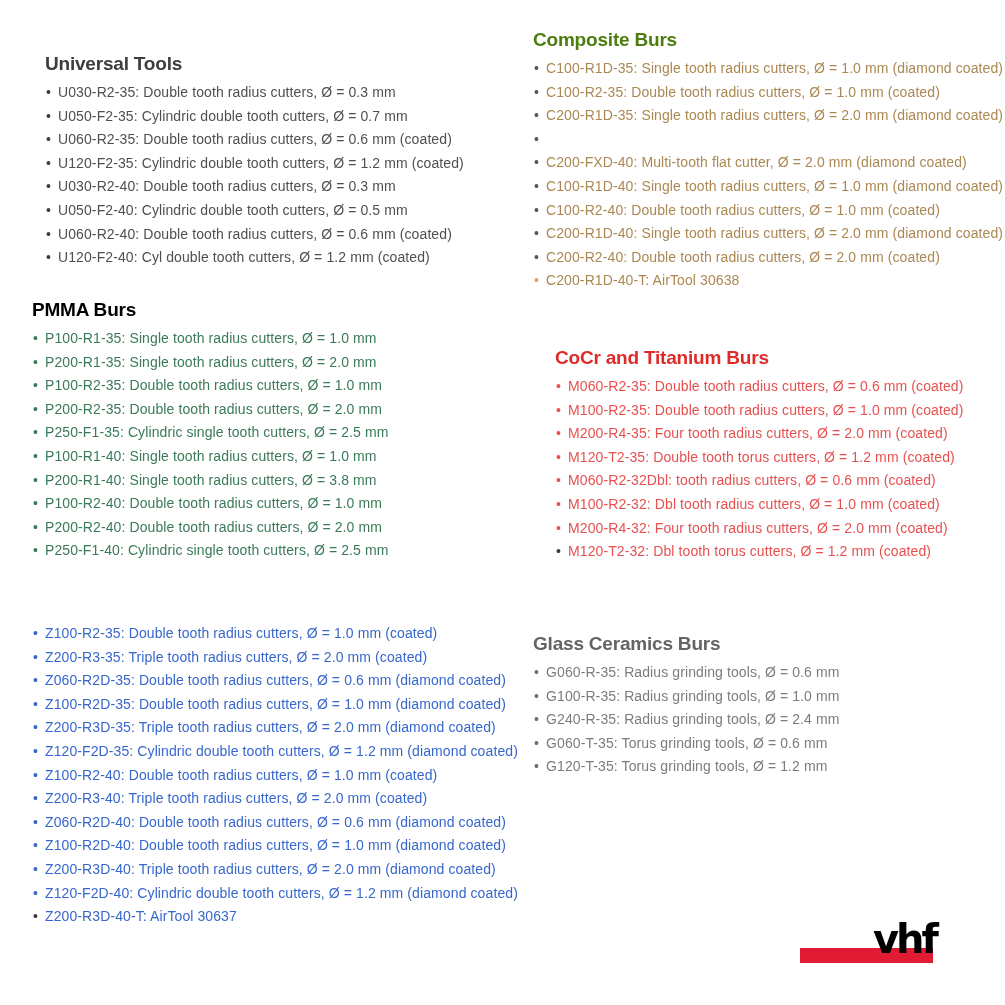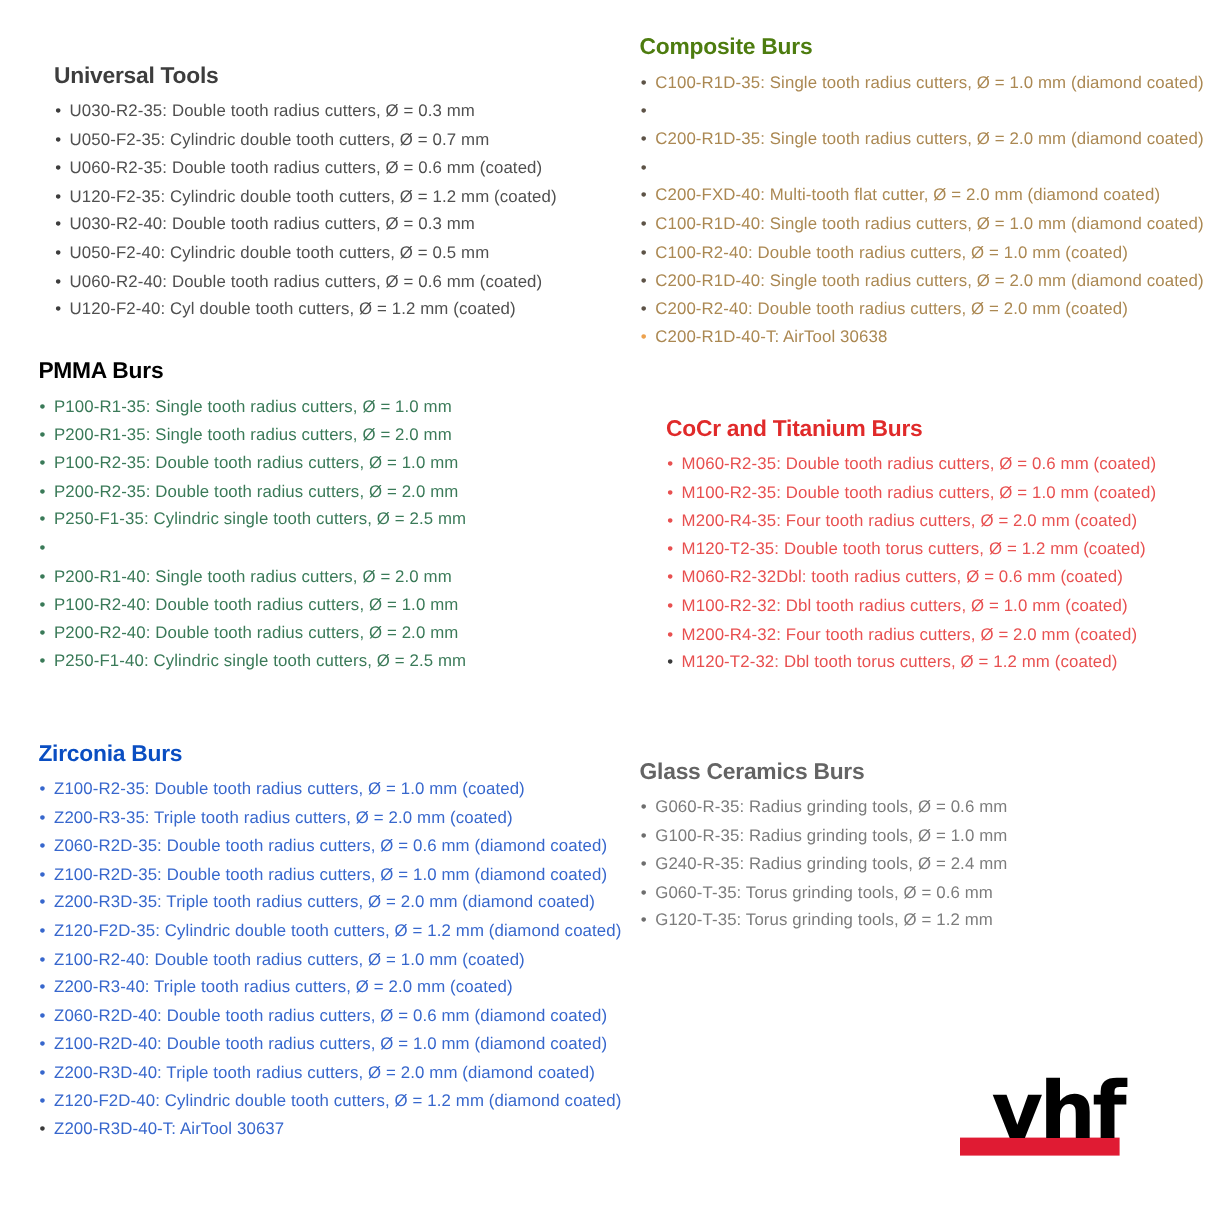--- a/index.html
+++ b/index.html
@@ -57,21 +57,21 @@
   .logo-bar {
     position:absolute;
     left:0; bottom:0;
     width:133px;
     height:15px;
   }
   .logo-text {
     position:absolute;
     right:-3px;
     bottom:4px;
-    font-size:66px;
+    font-size:40px;
     line-height:1;
     font-weight:800;
     letter-spacing:-3px;
     color:#000000;
     font-family:"DejaVu Sans", sans-serif;
   }
 </style>
 </head>
 <body>
 
@@ -132,41 +132,41 @@
           <li style="color: rgb(58, 122, 88);">
             <span class="bullet" style="color: rgb(58, 122, 88);">•</span>
             <span>P200-R2-35: Double tooth radius cutters, Ø = 2.0 mm</span>
           </li>
           <li style="color: rgb(58, 122, 88);">
             <span class="bullet" style="color: rgb(58, 122, 88);">•</span>
             <span>P250-F1-35: Cylindric single tooth cutters, Ø = 2.5 mm</span>
           </li>
           <li style="color: rgb(58, 122, 88);">
             <span class="bullet" style="color: rgb(58, 122, 88);">•</span>
-          </li>
-          <li style="color: rgb(58, 122, 88);">
-            <span class="bullet" style="color: rgb(58, 122, 88);">•</span>
-            <span>P200-R1-40: Single tooth radius cutters, Ø = 2.0 mm</span>
+            <span>P100-R1-40: Single tooth radius cutters, Ø = 1.0 mm</span>
+          </li>
+          <li style="color: rgb(58, 122, 88);">
+            <span class="bullet" style="color: rgb(58, 122, 88);">•</span>
+            <span>P200-R1-40: Single tooth radius cutters, Ø = 3.8 mm</span>
           </li>
           <li style="color: rgb(58, 122, 88);">
             <span class="bullet" style="color: rgb(58, 122, 88);">•</span>
             <span>P100-R2-40: Double tooth radius cutters, Ø = 1.0 mm</span>
           </li>
           <li style="color: rgb(58, 122, 88);">
             <span class="bullet" style="color: rgb(58, 122, 88);">•</span>
             <span>P200-R2-40: Double tooth radius cutters, Ø = 2.0 mm</span>
           </li>
           <li style="color: rgb(58, 122, 88);">
             <span class="bullet" style="color: rgb(58, 122, 88);">•</span>
             <span>P250-F1-40: Cylindric single tooth cutters, Ø = 2.5 mm</span>
           </li>
         </ul>
       </section>
       <section class="tool-section" id="section-zirconia-burs">
-        <h2 style="color: rgb(10, 78, 194);">Zirconia Burs</h2>
         <ul>
           <li style="color: rgb(55, 103, 205);">
             <span class="bullet" style="color: rgb(55, 103, 205);">•</span>
             <span>Z100-R2-35: Double tooth radius cutters, Ø = 1.0 mm (coated)</span>
           </li>
           <li style="color: rgb(55, 103, 205);">
             <span class="bullet" style="color: rgb(55, 103, 205);">•</span>
             <span>Z200-R3-35: Triple tooth radius cutters, Ø = 2.0 mm (coated)</span>
           </li>
           <li style="color: rgb(55, 103, 205);">
@@ -217,20 +217,21 @@
       </section>
       <section class="tool-section" id="section-composite-burs">
         <h2 style="color: #4d7c0f;">Composite Burs</h2>
         <ul>
           <li style="color: rgb(171, 136, 82);">
             <span class="bullet" style="color: rgb(93, 83, 71);">•</span>
             <span>C100-R1D-35: Single tooth radius cutters, Ø = 1.0 mm (diamond coated)</span>
           </li>
           <li style="color: rgb(171, 136, 82);">
             <span class="bullet" style="color: rgb(93, 83, 71);">•</span>
+            <span>C100-R2-35: Double tooth radius cutters, Ø = 1.0 mm (coated)</span>
           </li>
           <li style="color: rgb(171, 136, 82);">
             <span class="bullet" style="color: rgb(93, 83, 71);">•</span>
             <span>C200-R1D-35: Single tooth radius cutters, Ø = 2.0 mm (diamond coated)</span>
           </li>
           <li style="color: rgb(171, 136, 82);">
             <span class="bullet" style="color: rgb(93, 83, 71);">•</span>
           </li>
           <li style="color: rgb(171, 136, 82);">
             <span class="bullet" style="color: rgb(93, 83, 71);">•</span>

